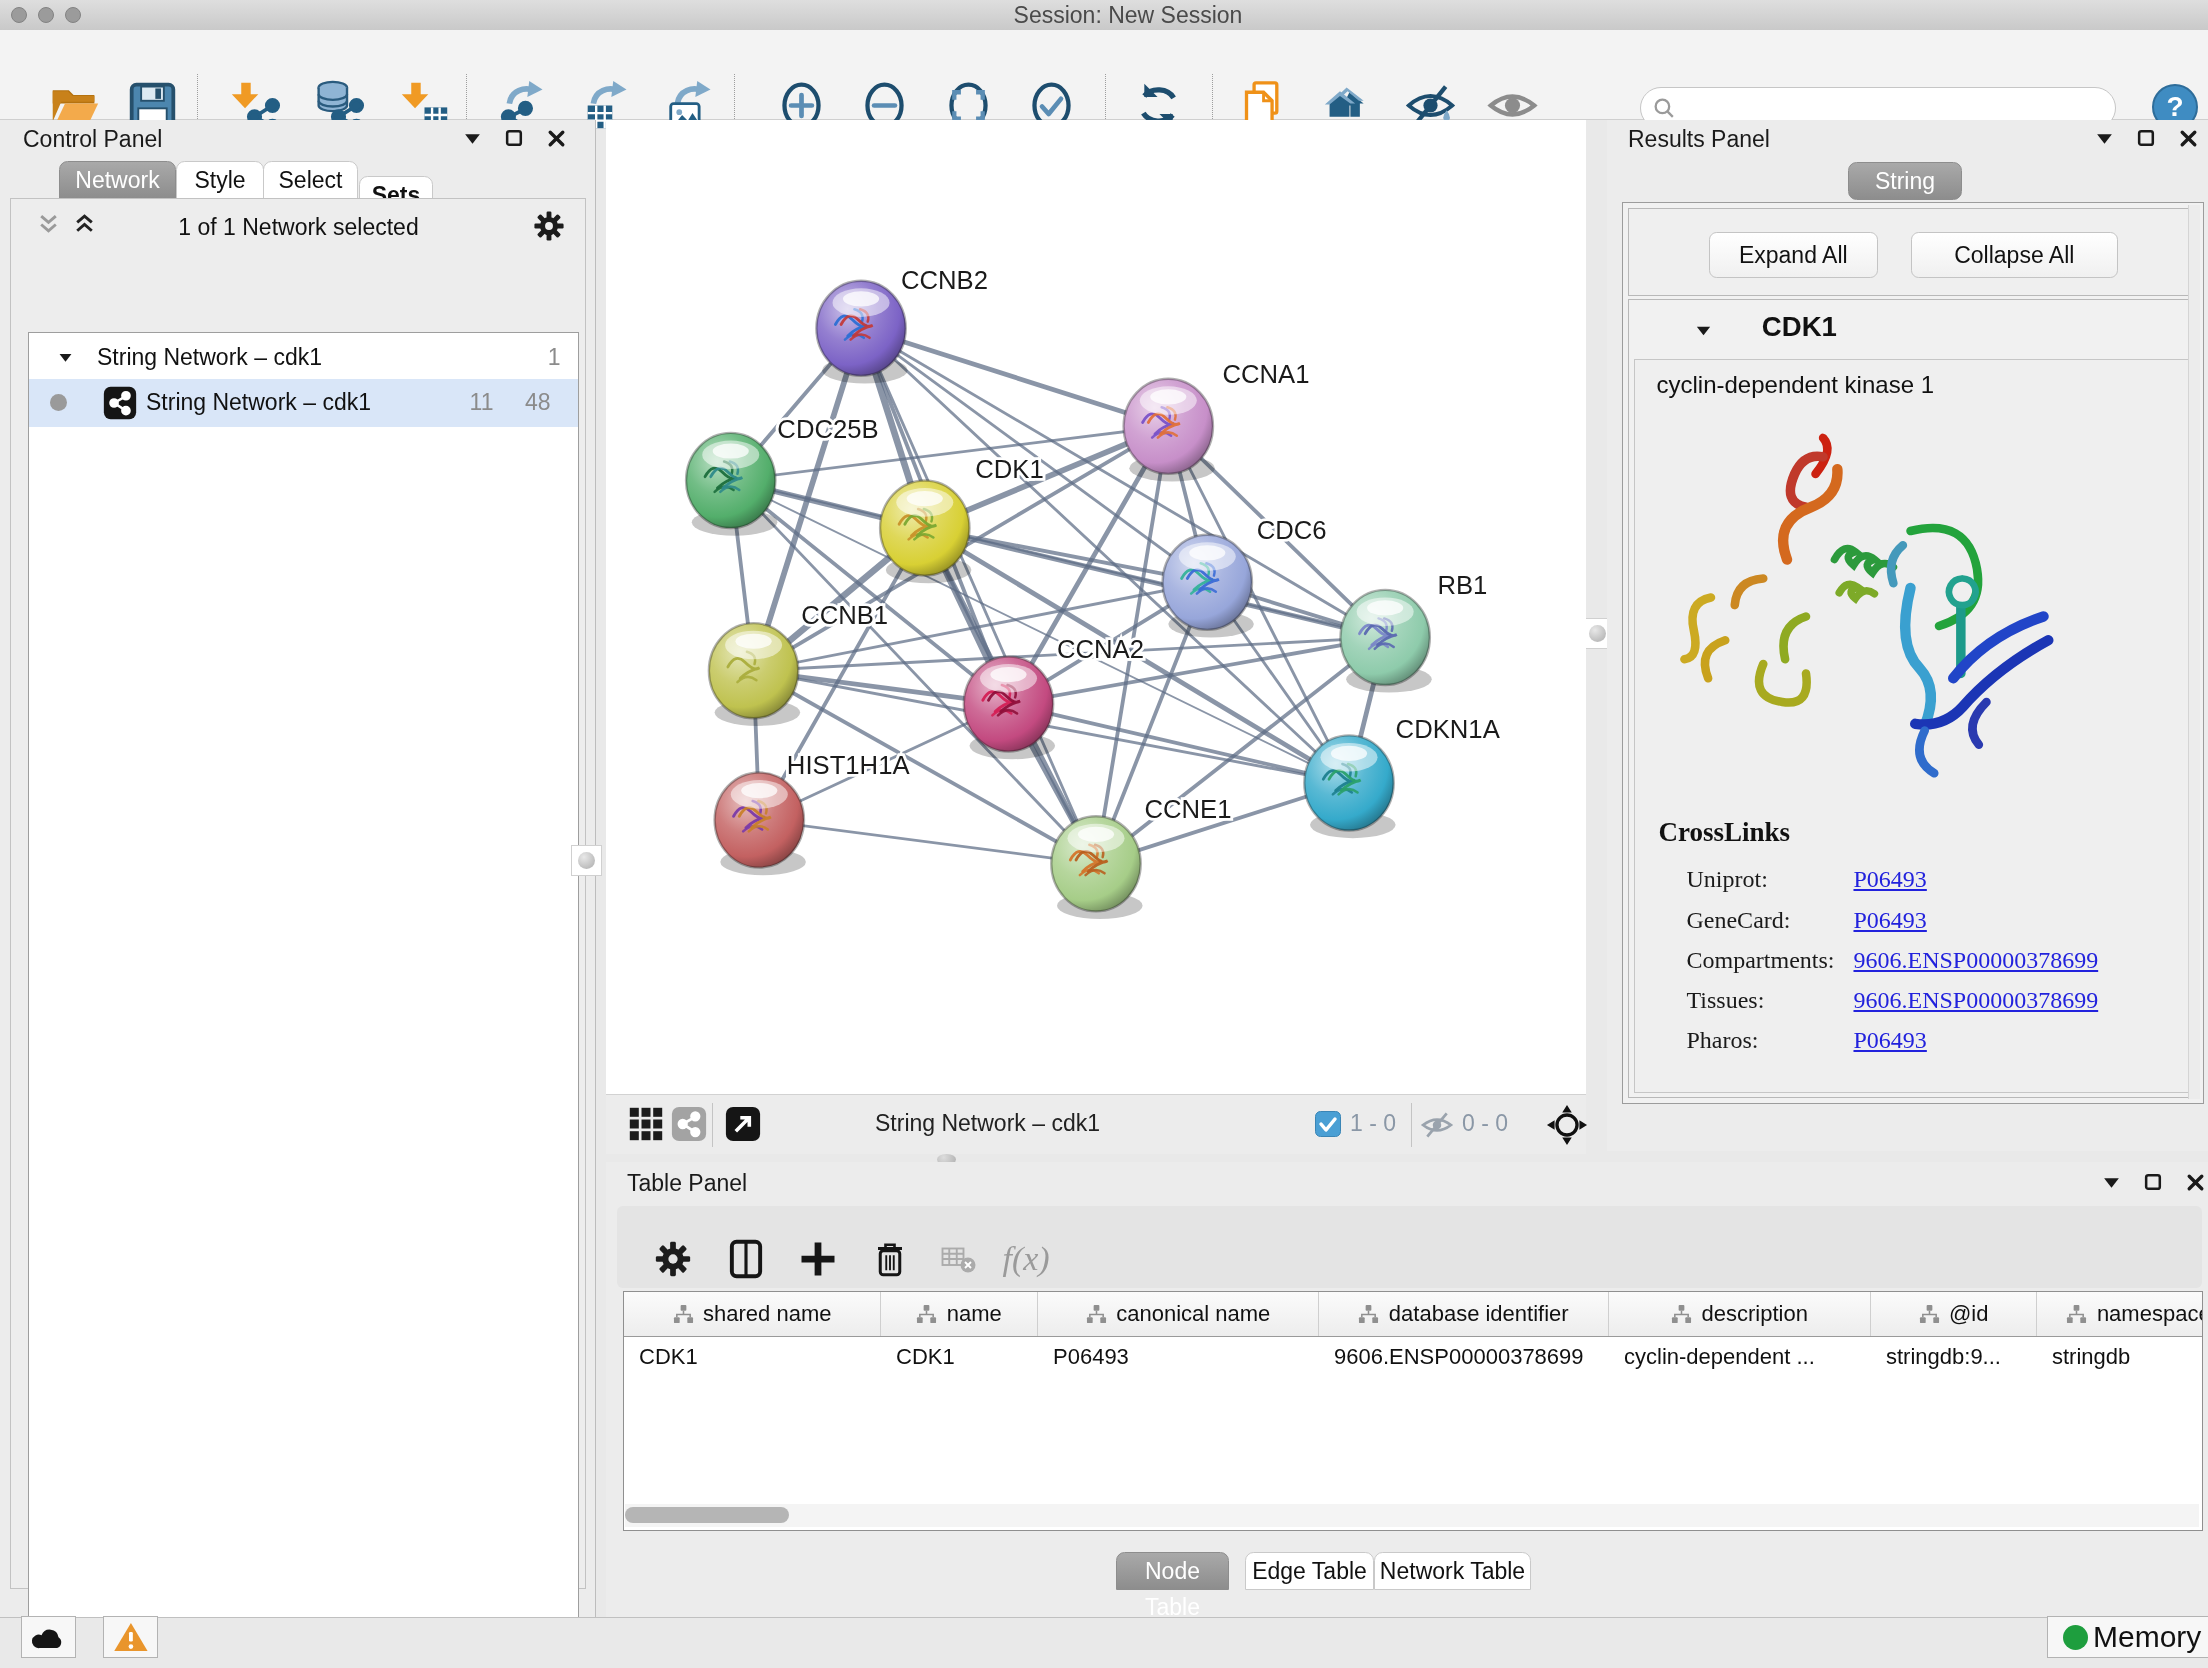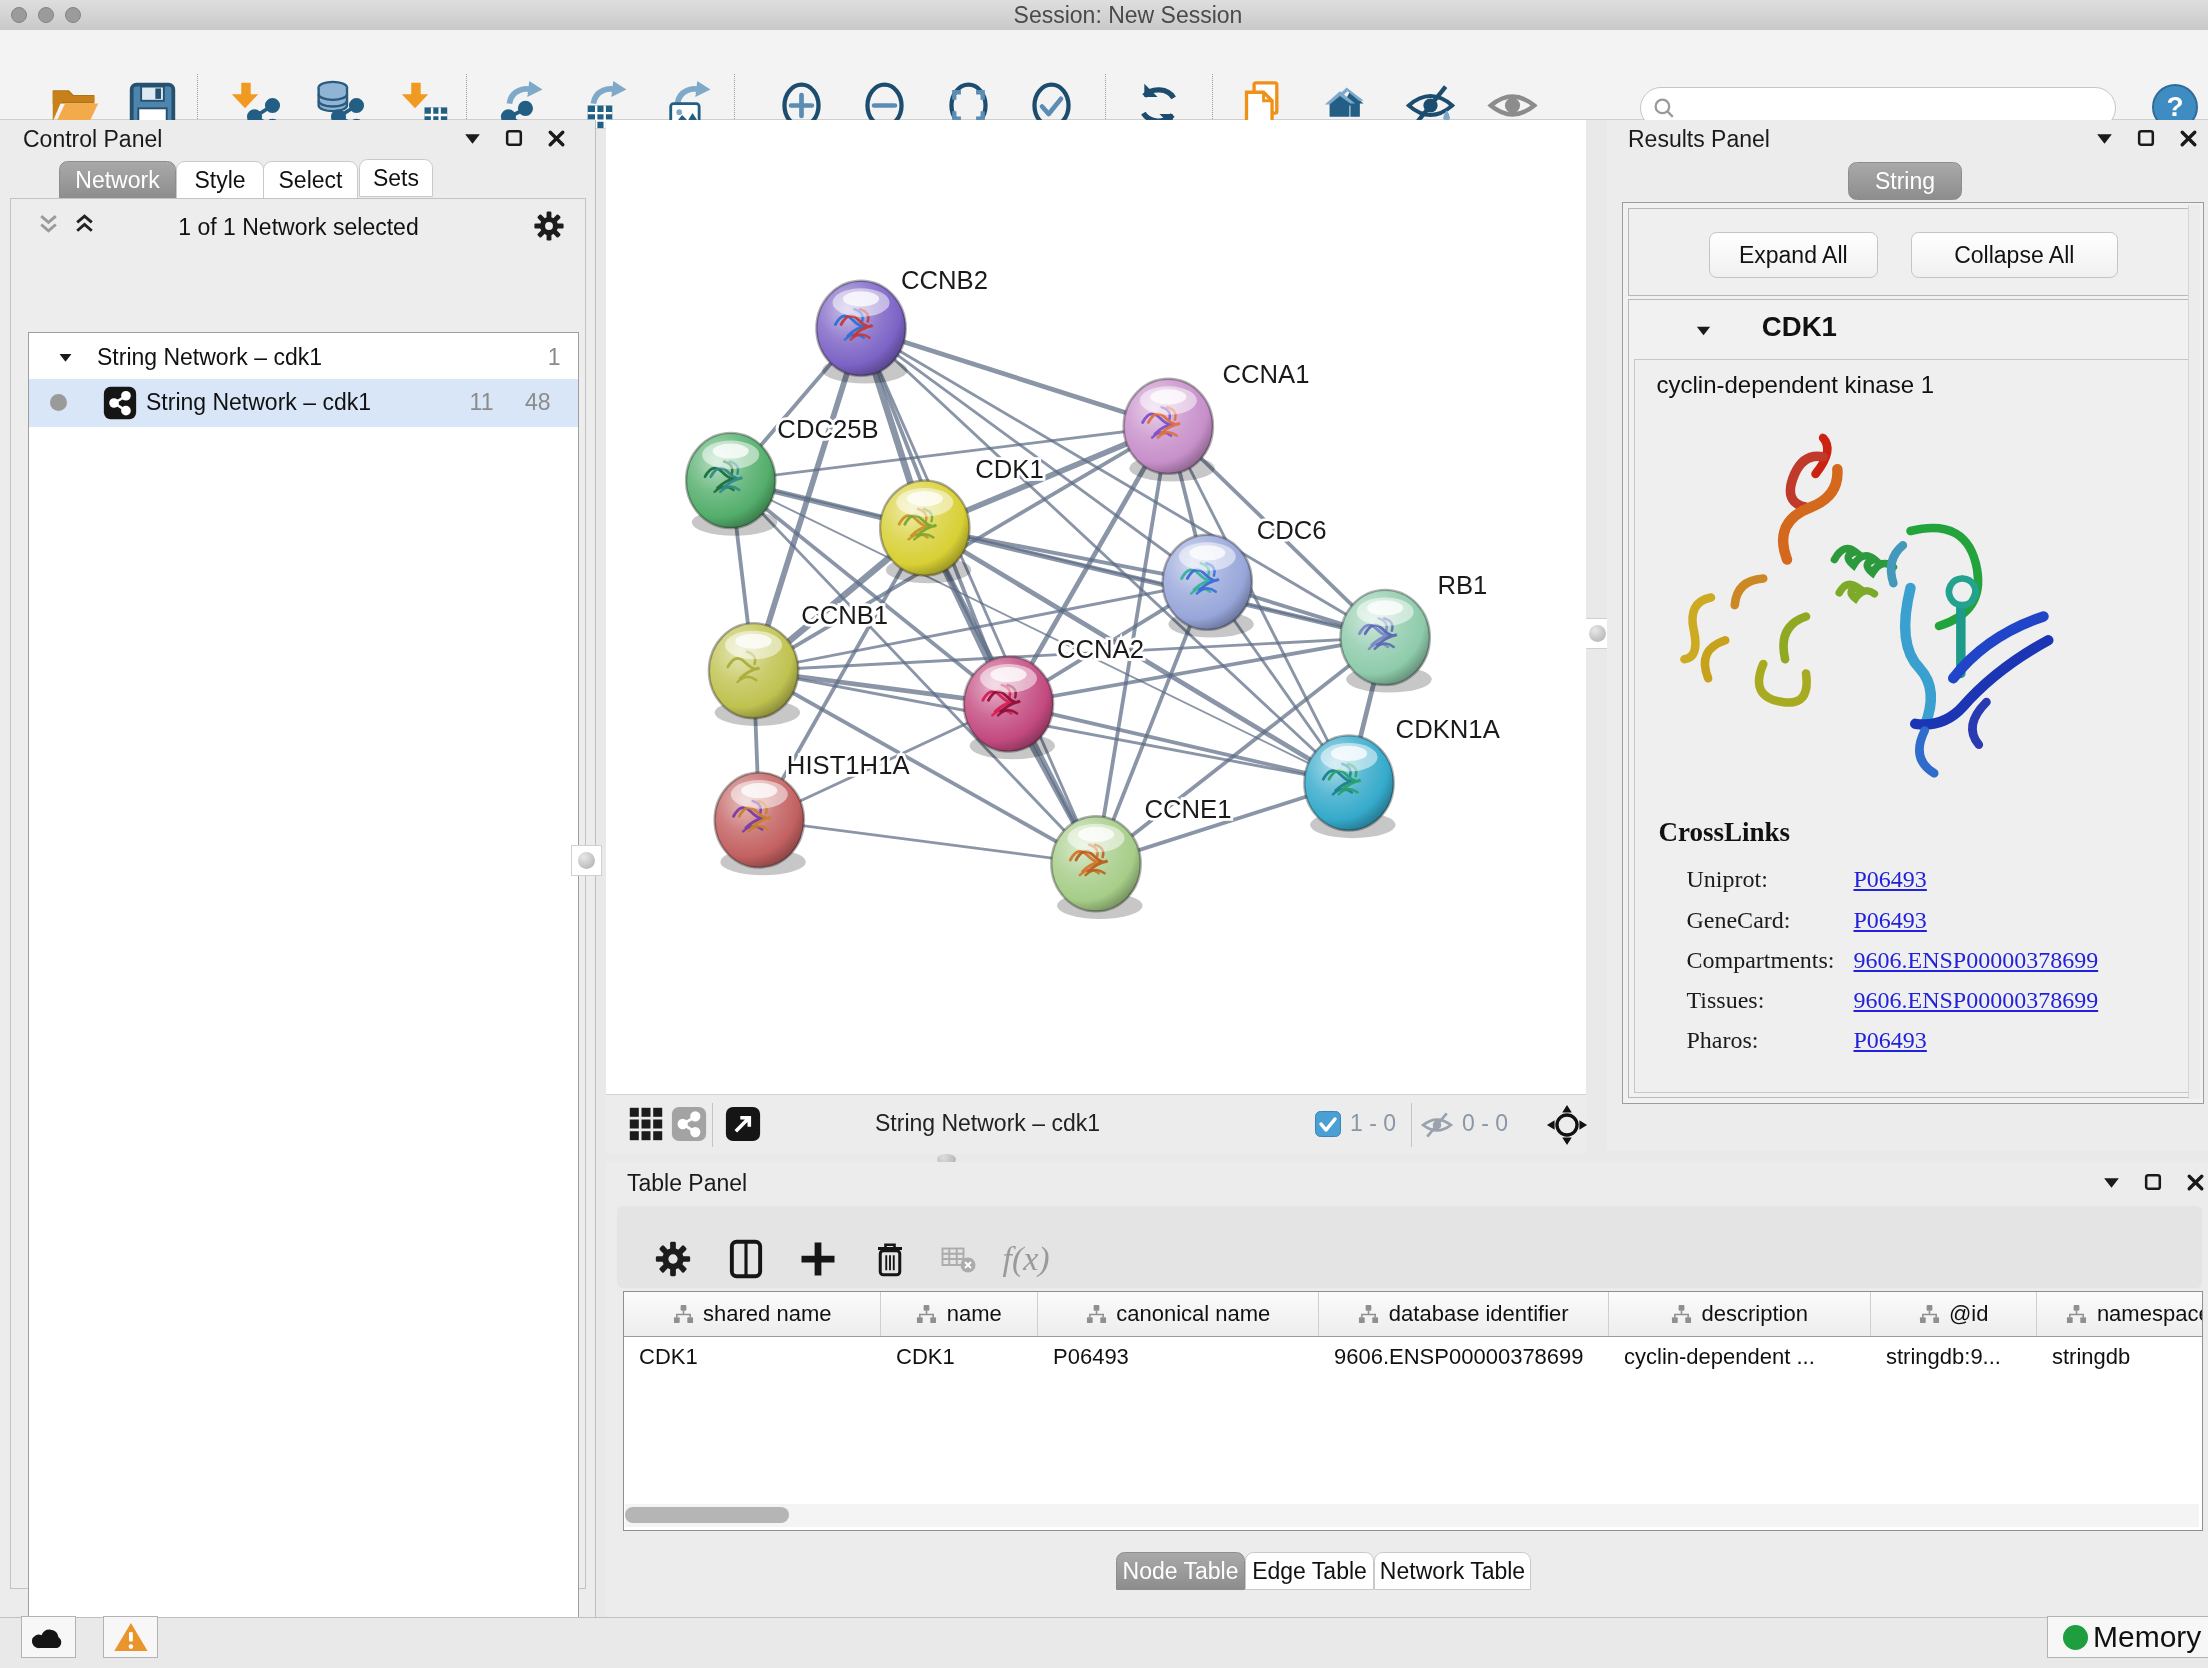--- a/index.html
+++ b/index.html
@@ -323,21 +323,21 @@
       <span>
           <svg viewBox="0 0 20 20">
             <path d="M4 4l12 12M16 4L4 16" stroke="#1a1a1a" stroke-width="3.2" stroke-linecap="round"></path>
           </svg>
         </span>
     </div>
     <div id="cp-tabs">
         <div class="tab sel" style="left: 59px; width: 117px; top: 41px;">Network</div>
         <div class="tab" style="left: 176px; width: 88px; top: 41px; text-align: center;">Style</div>
         <div class="tab" style="left: 263px; width: 95px; top: 41px;">Select</div>
-        <div class="tab" style="left: 359px; width: 74px; top: 39px;">Sets</div>
+        <div class="tab" style="left: 359px; width: 74px; top: 56px; font-weight: bold;">Sets</div>
       </div>
     <div id="cp-box">
       <span class="abs" style="left:25px;top:13.3px;width:25px;height:25px;">
         <svg viewBox="0 0 24 24">
             <path d="M5 4l7 6 7-6M5 12l7 6 7-6" fill="none" stroke="#9a9a9a" stroke-width="2.8"></path>
           </svg></span>
       <span class="abs" style="left:61px;top:13.3px;width:25px;height:25px;">
         <svg viewBox="0 0 24 24">
             <path d="M5 10l7-6 7 6M5 18l7-6 7 6" fill="none" stroke="#222" stroke-width="2.8"></path>
           </svg></span>
@@ -952,21 +952,21 @@
           <div class="td" style="width: 290px;">9606.ENSP00000378699</div>
           <div class="td" style="width: 262px;">cyclin-dependent ...</div>
           <div class="td" style="width: 166px;">stringdb:9...</div>
           <div class="td" style="width: 204px;">stringdb</div>
         </div>
     </div>
     <div id="tp-hscroll">
         <i></i>
       </div>
     <div id="table-tabs">
-        <div class="tab sel" style="left: 510px; width: 129px; top: 390px;">Node Table</div>
+        <div class="tab sel" style="left: 510px; width: 113px; top: 390px;">Node Table</div>
         <div class="tab" style="left: 639px; width: 129px; top: 390px;">Edge Table</div>
         <div class="tab" style="left: 768px; width: 157px; top: 390px;">Network Table</div>
       </div>
   </div>
 
   <div id="statusbar" class="abs">
     <div class="sb-btn" style="left:21px;width:55px;">
       <span style="display:inline-flex;width:38px;height:28.5px;">
         <svg viewBox="0 0 56 40">
             <path d="M14 36a10 10 0 1 1 3-19 13 13 0 0 1 25 3 9 9 0 0 1-2 16z" fill="#151515"></path>

